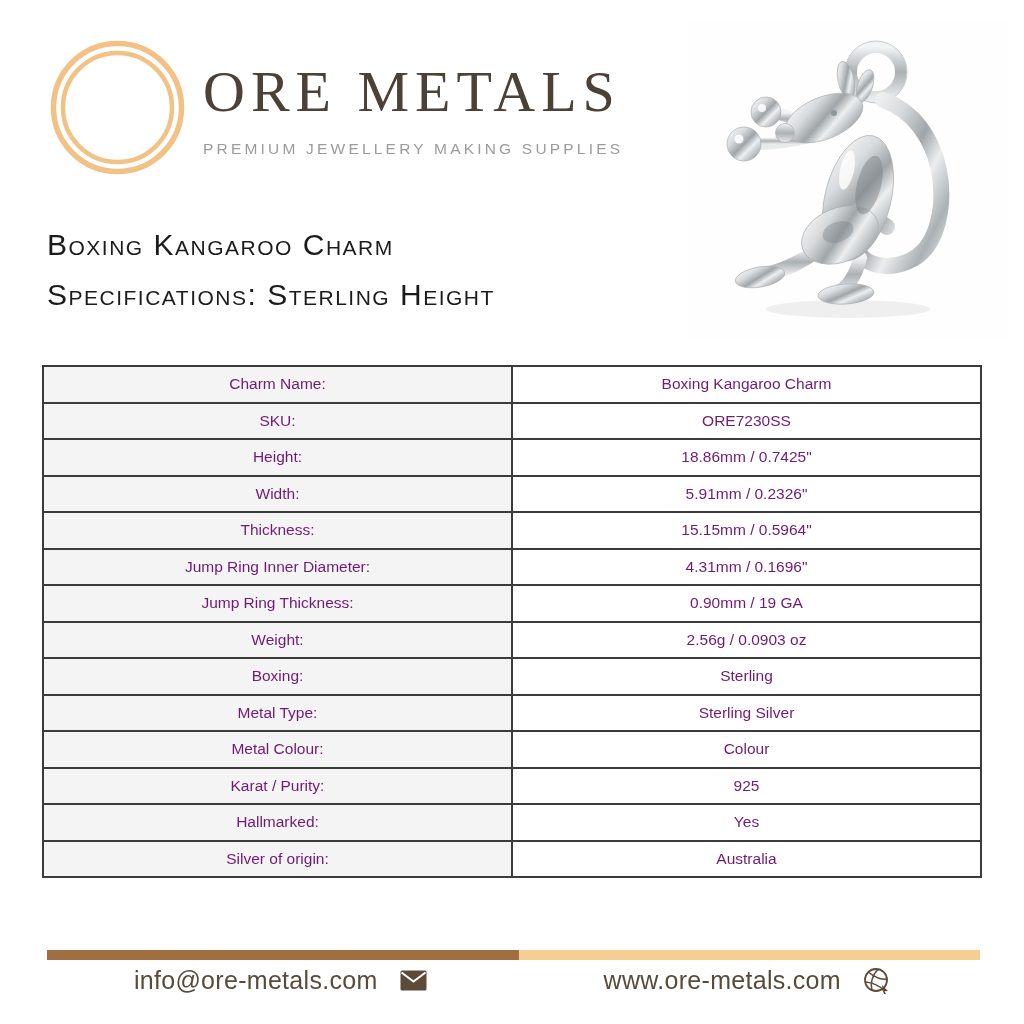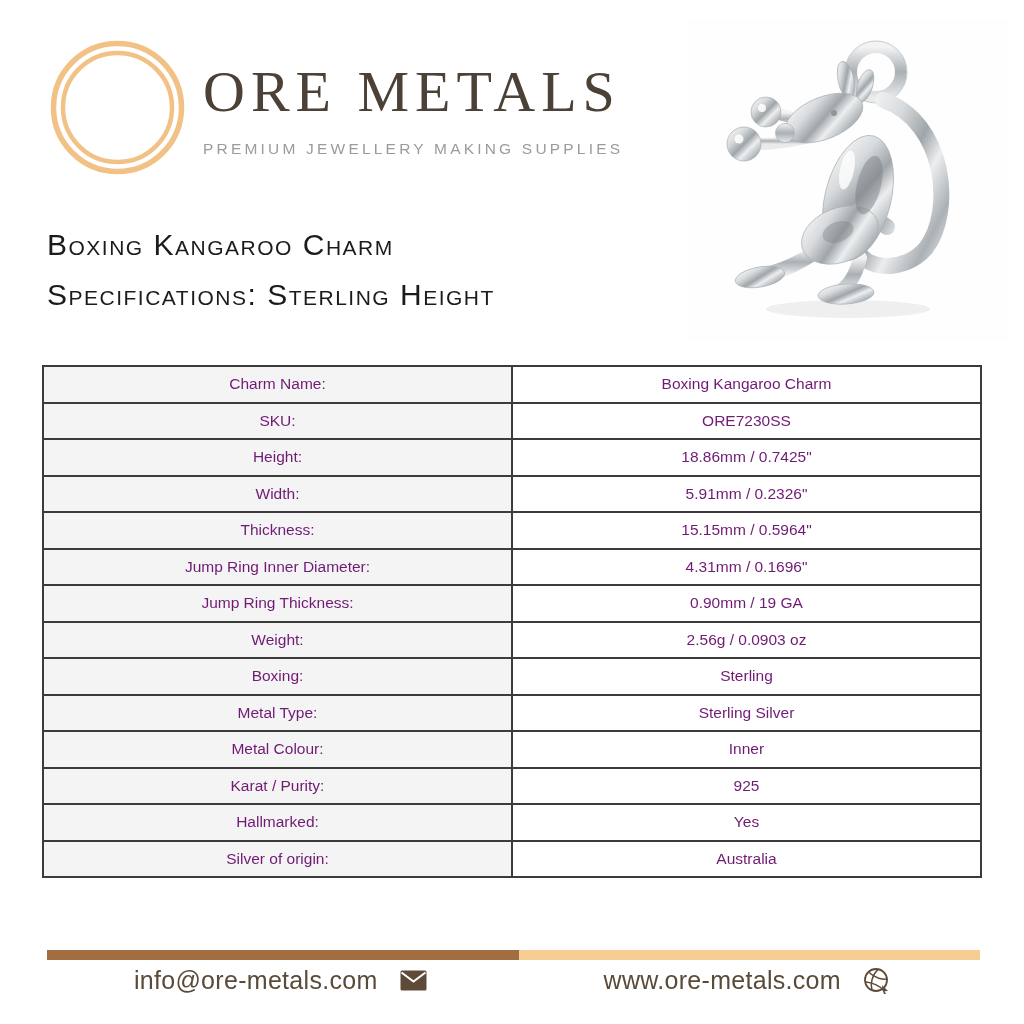--- a/index.html
+++ b/index.html
@@ -141,21 +141,21 @@
     <tr>
         <td class="label">Boxing:</td>
         <td class="value">Sterling</td>
       </tr>
     <tr>
         <td class="label">Metal Type:</td>
         <td class="value">Sterling Silver</td>
       </tr>
     <tr>
         <td class="label">Metal Colour:</td>
-        <td class="value">Inner</td>
+        <td class="value">Colour</td>
       </tr>
     <tr>
         <td class="label">Karat / Purity:</td>
         <td class="value">925</td>
       </tr>
     <tr>
         <td class="label">Hallmarked:</td>
         <td class="value">Yes</td>
       </tr>
     <tr>

